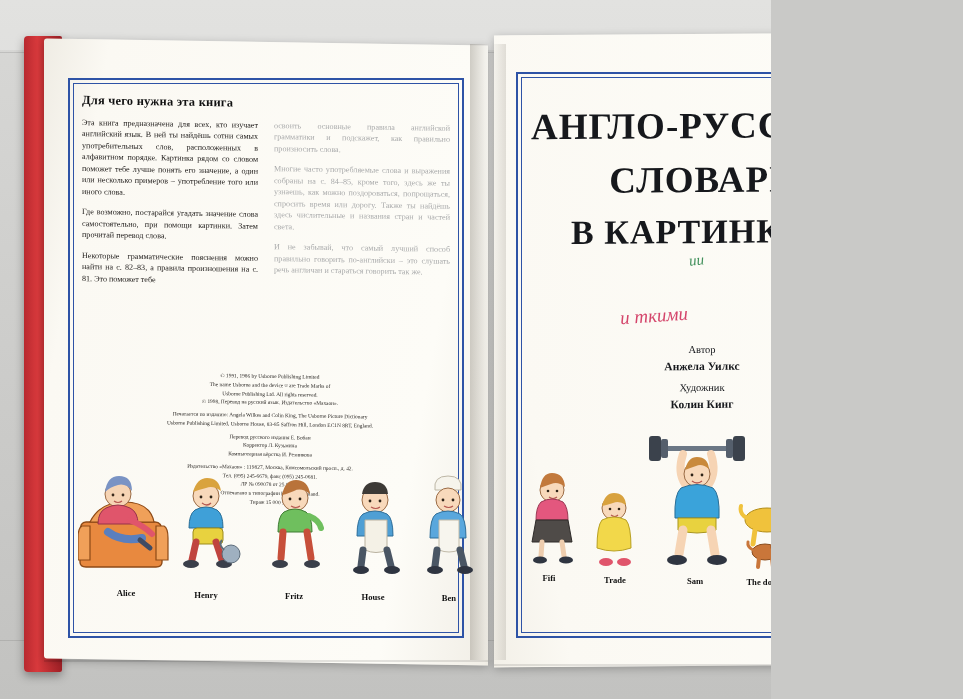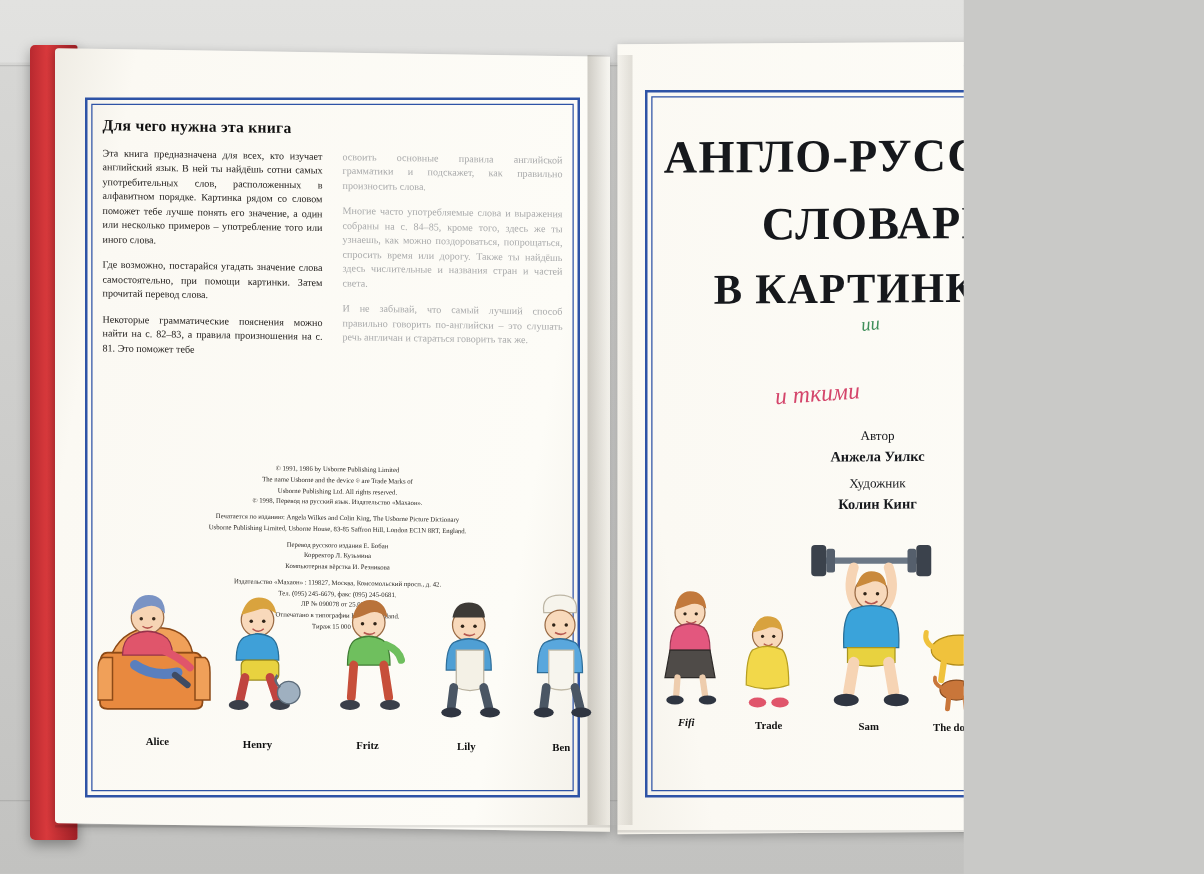--- a/index.html
+++ b/index.html
@@ -356,21 +356,21 @@
       <path d="M19 82 l-2 16" stroke="#4a5664" stroke-width="7" stroke-linecap="round"></path>
       <path d="M42 82 l4 16" stroke="#4a5664" stroke-width="7" stroke-linecap="round"></path>
       <ellipse cx="17" cy="102" rx="8" ry="4" fill="#2f3541"></ellipse>
       <ellipse cx="47" cy="102" rx="8" ry="4" fill="#2f3541"></ellipse>
     </svg>
   </div>
 
   <div class="caption" style="left:88px; top:588px; width:76px;">Alice</div>
   <div class="caption" style="left:168px; top:590px; width:76px;">Henry</div>
   <div class="caption" style="left:256px; top:591px; width:76px;">Fritz</div>
-  <div class="caption" style="left:335px; top:592px; width:76px;">Lily</div>
+  <div class="caption" style="left:335px; top:592px; width:76px;">House</div>
   <div class="caption" style="left:411px; top:593px; width:76px;">Ben</div>
 
   <div class="r-title-wrap">
     <div class="r-title-line r-t1">АНГЛО-РУССКИЙ</div>
     <div class="r-title-line r-t2">СЛОВАРЬ</div>
     <div class="r-title-line r-t3">В КАРТИНКАХ</div>
   </div>
 
   <div class="pen-mark-1">ии</div>
   <div class="pen-mark-2">и ткими</div>
@@ -476,21 +476,21 @@
       <path d="M36 32 q6 4 12 0 q-2 6 -6 6 q-5 0 -6 -6z" fill="#dedbd4"></path>
       <path d="M30 38 q13 -6 26 0 q6 5 6 18 h-38 q0 -13 6 -18z" fill="#8e5fa8" stroke="#5e3a73" stroke-width="1"></path>
 
       <path d="M20 44 l28 -6 l6 22 l-28 7z" fill="#f5f3ea" stroke="#b7b0a0" stroke-width="1"></path>
       <path d="M24 48 l20 -4 M25 53 l20 -4 M26 58 l20 -4" stroke="#b7b0a0" stroke-width="0.8"></path>
       <path d="M28 66 q16 8 32 2" stroke="#6f7a88" stroke-width="8" fill="none" stroke-linecap="round"></path>
       <ellipse cx="68" cy="76" rx="9" ry="4.5" fill="#2f3541"></ellipse>
     </svg>
   </div>
 
-  <div class="caption" style="left:520px; top:573px; width:58px;font-style:italic;">Fifi</div>
+  <div class="caption" style="left:520px; top:573px; width:58px;">Fifi</div>
   <div class="caption" style="left:586px; top:575px; width:58px;">Trade</div>
   <div class="caption" style="left:666px; top:576px; width:58px;text-align:center;">Sam</div>
   <div class="caption" style="left:730px; top:577px; width:66px;">The dogs</div>
   <div class="caption" style="left:810px; top:578px; width:74px;">Grandpa</div>
 
   <div class="edge" style="left:44px; top:660px; width:444px; height:2px;"></div>
   <div class="edge" style="left:494px; top:664px; width:410px; height:2px;"></div>
 </div>
 
 </body></html>

